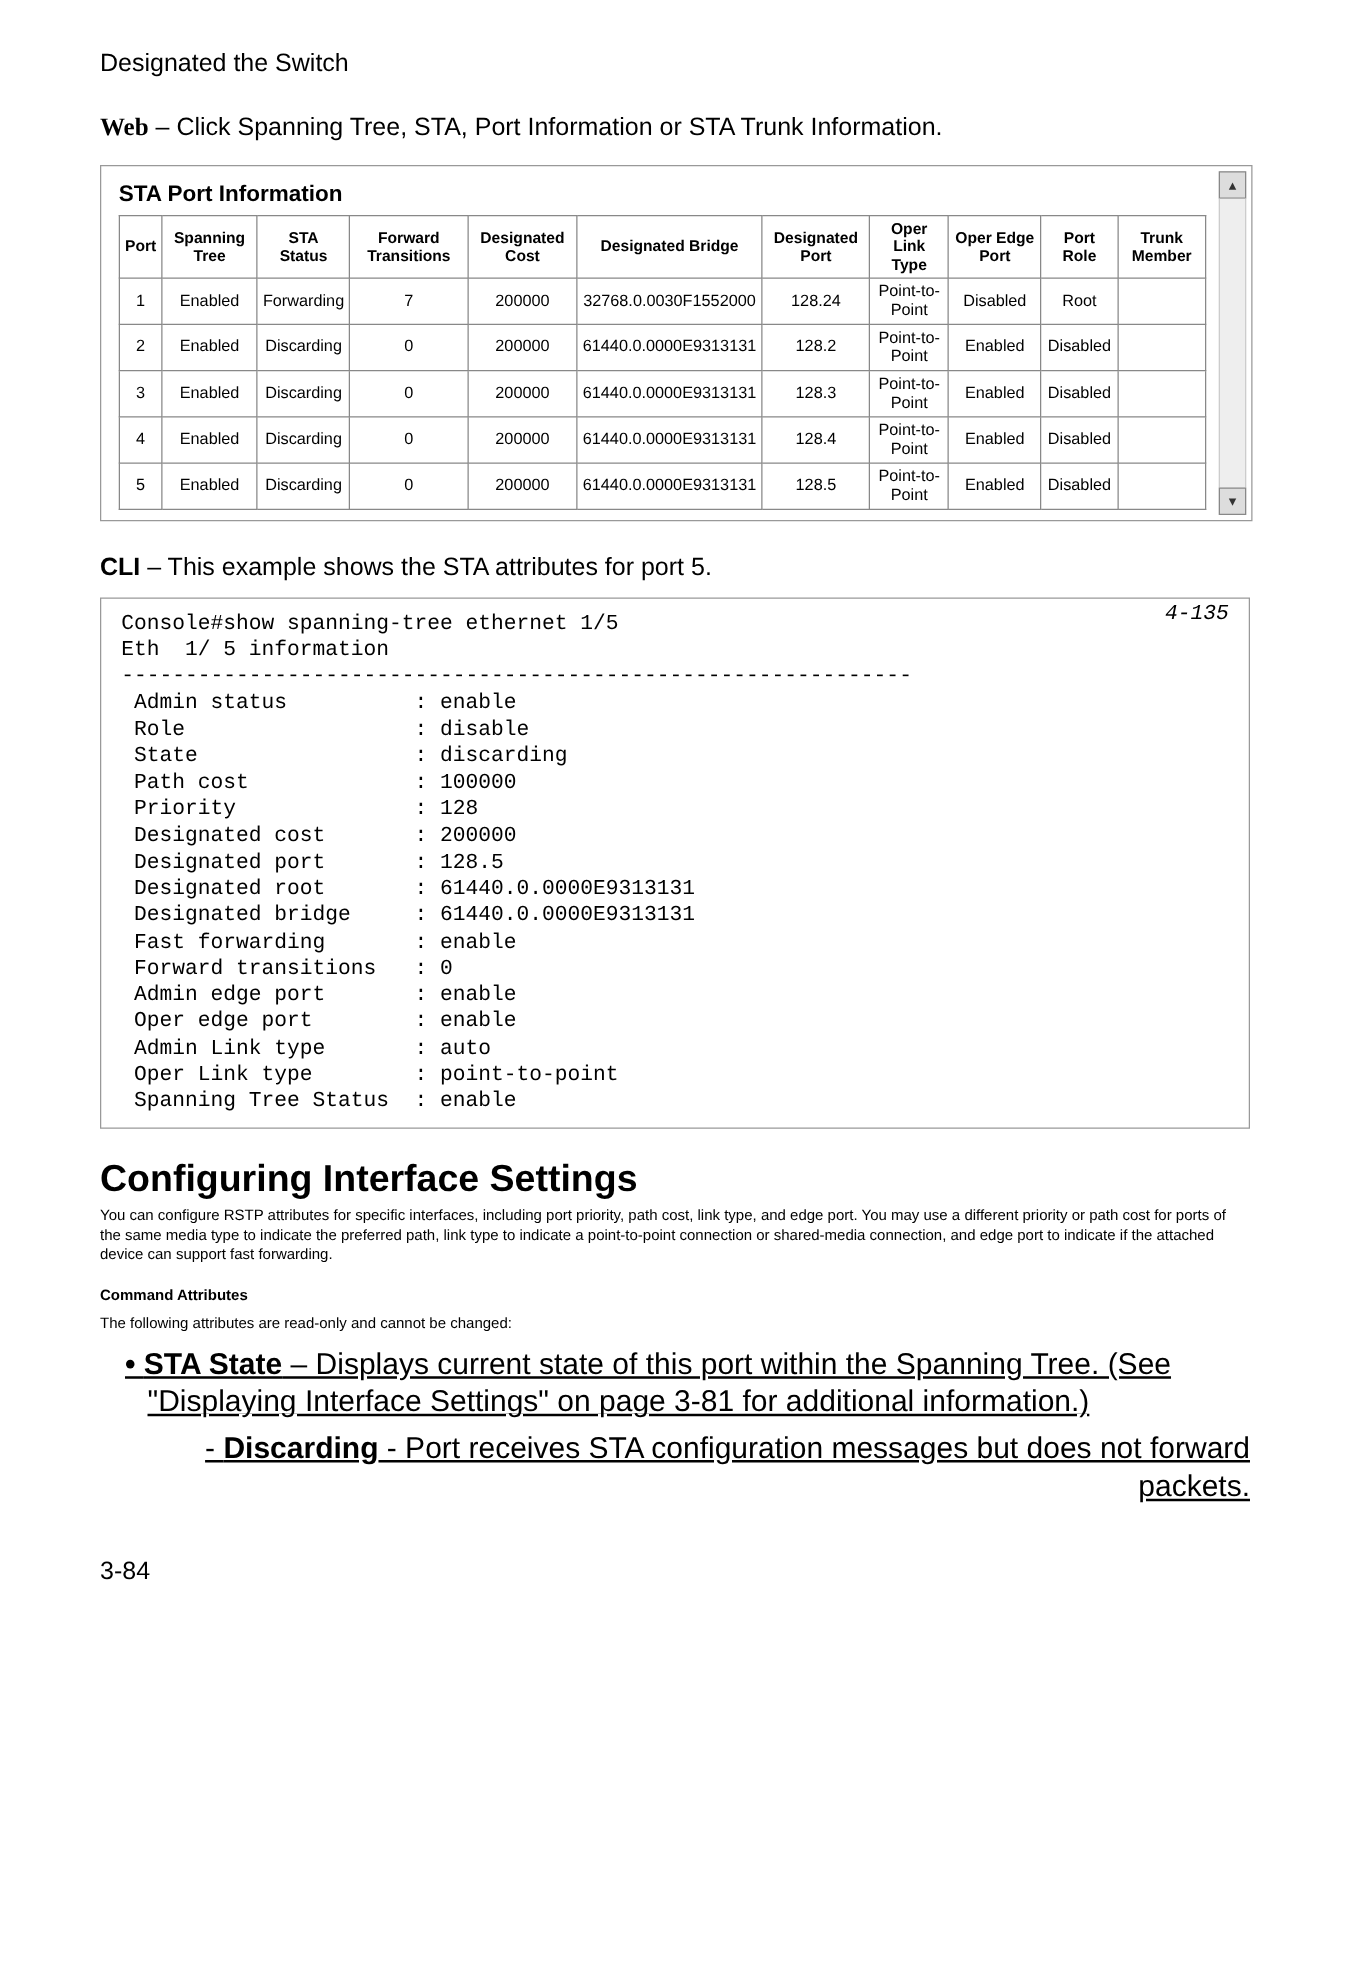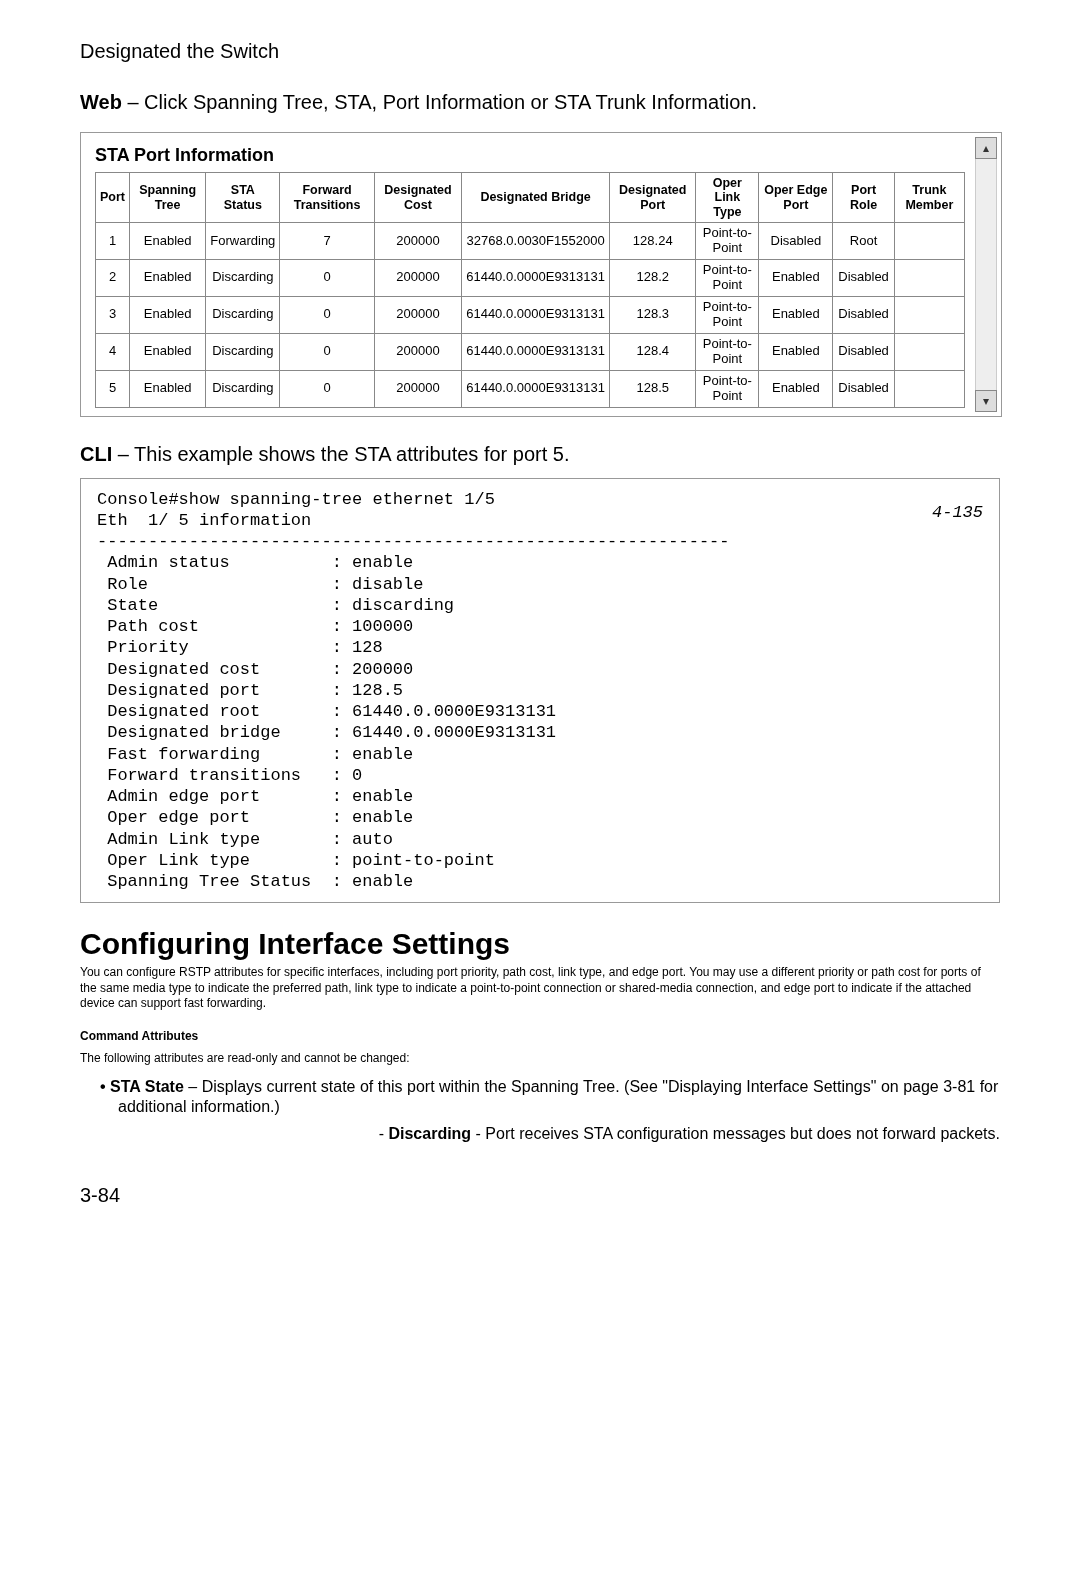--- a/index.html
+++ b/index.html
@@ -12,21 +12,21 @@
     background: #fff;
   }
   .header-line {
     font-size: 20px;
     margin-bottom: 28px;
   }
   .web-line {
     font-size: 20px;
     margin-bottom: 18px;
   }
-  .web-line b { font-weight: bold; }
+  .web-line b { font-weight: bold; font-family: Liberation Serif, serif; }
 
   
   .panel-frame {
     border: 1px solid #999;
     width: 100%;
     position: relative;
     padding: 0;
     margin-bottom: 26px;
     background: #fff;
   }
@@ -93,21 +93,21 @@
     font-size: 17px;
     line-height: 1.25;
     white-space: pre;
     overflow: hidden;
     margin: 0 0 24px 0;
     position: relative;
   }
   pre.cli .pageref {
     position: absolute;
     right: 16px;
-    top: 23px;
+    top: 2px;
     font-style: italic;
     font-family: "Courier New", monospace;
   }
 
   h2.section {
     font-size: 30px;
     font-weight: bold;
     margin: 6px 0 4px 0;
   }
   p.body {
@@ -117,22 +117,23 @@
   }
   .cmd-attr {
     font-size: 12px;
     font-weight: bold;
     margin-bottom: 8px;
   }
   ul.bul1 {
     list-style: none;
     padding-left: 38px;
     margin: 0;
-    font-size: 16px;
+    font-size: 24px;
     line-height: 1.28;
+    text-decoration: underline;
   }
   ul.bul1 > li::before {
     content: "• ";
     margin-left: -18px;
     font-weight: bold;
   }
   ul.bul1 > li { margin-bottom: 6px; }
   ul.bul2 {
     list-style: none;
     padding-left: 28px;

